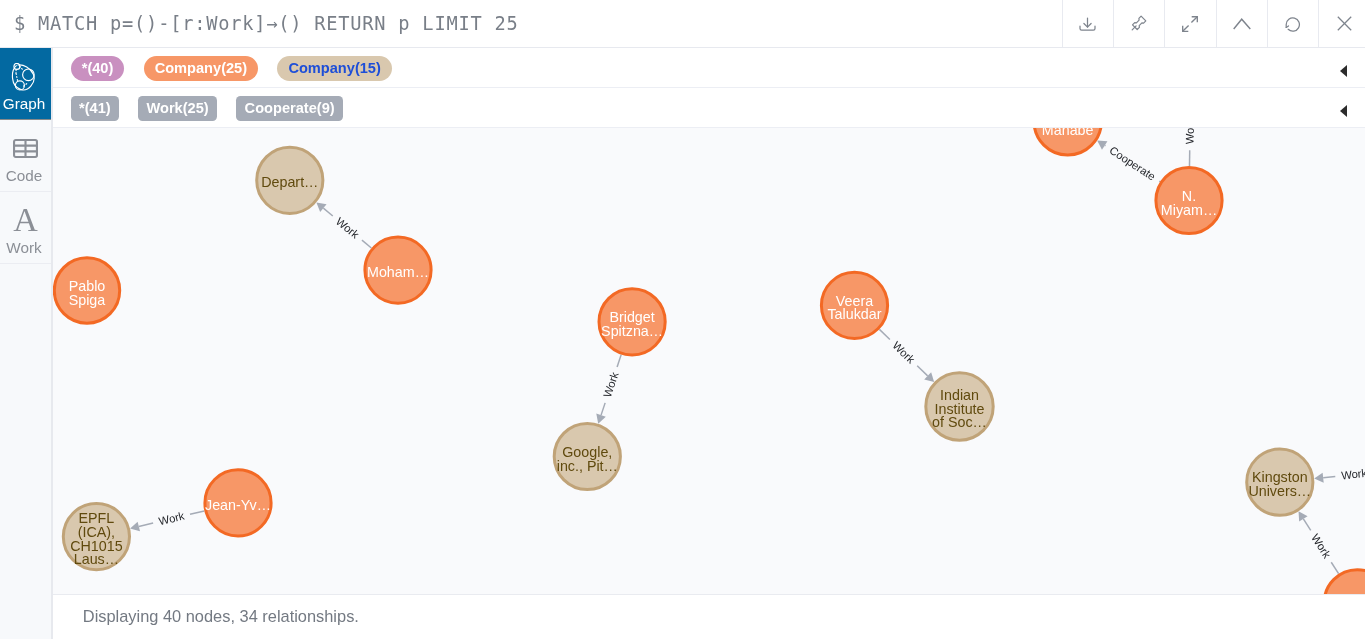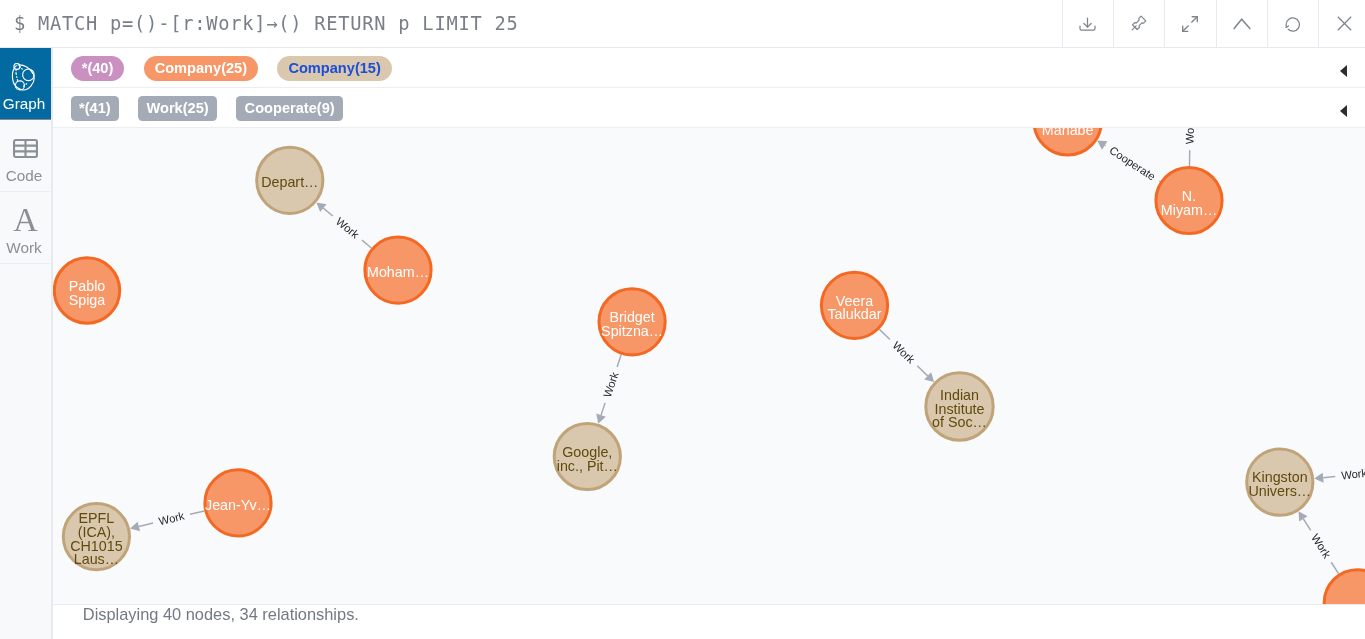--- a/index.html
+++ b/index.html
@@ -38,22 +38,22 @@
      font-size:14.6px; font-weight:bold; margin-right:19.3px; white-space:nowrap;
      line-height:1; }
   .pill .cnt { font-weight:bold; }
   .nodepill { border-radius:12.4px; }
   .relpill { border-radius:4.5px; background:#a5abb6; color:#fff; padding:0 8.3px; }
   .caret { position:absolute; right:17.6px; top:calc(50% + 3.4px); transform:translateY(-50%);
      width:0;height:0; border-top:6px solid transparent; border-bottom:6px solid transparent;
      border-right:7.2px solid #2b2b2b; }
 
   .canvas { flex:1; position:relative; background:#f9fafc; overflow:hidden; }
-  .statusbar { height:35px; flex:none; border-top:1px solid #e9ebf0; background:#fff;
-     display:flex; padding-bottom:2px; padding-left:30.3px; font-size:16.4px; color:#73798270; color:#737982; }
+  .statusbar { height:45px; flex:none; border-top:1px solid #e9ebf0; background:#fff;
+     display:flex; align-items:center; padding-bottom:2px; padding-left:30.3px; font-size:16.4px; color:#73798270; color:#737982; }
 
   svg.graph { position:absolute; inset:0; width:100%; height:100%; }
   text.nlabel { font-family:"Liberation Sans",sans-serif; font-size:14.3px; text-anchor:middle; }
   text.rlabel { font-family:"Liberation Sans",sans-serif; font-size:11.2px; text-anchor:middle; fill:#25272c;}
 </style>
 </head>
 <body>
 
 <div class="app">
   <div class="topbar">

